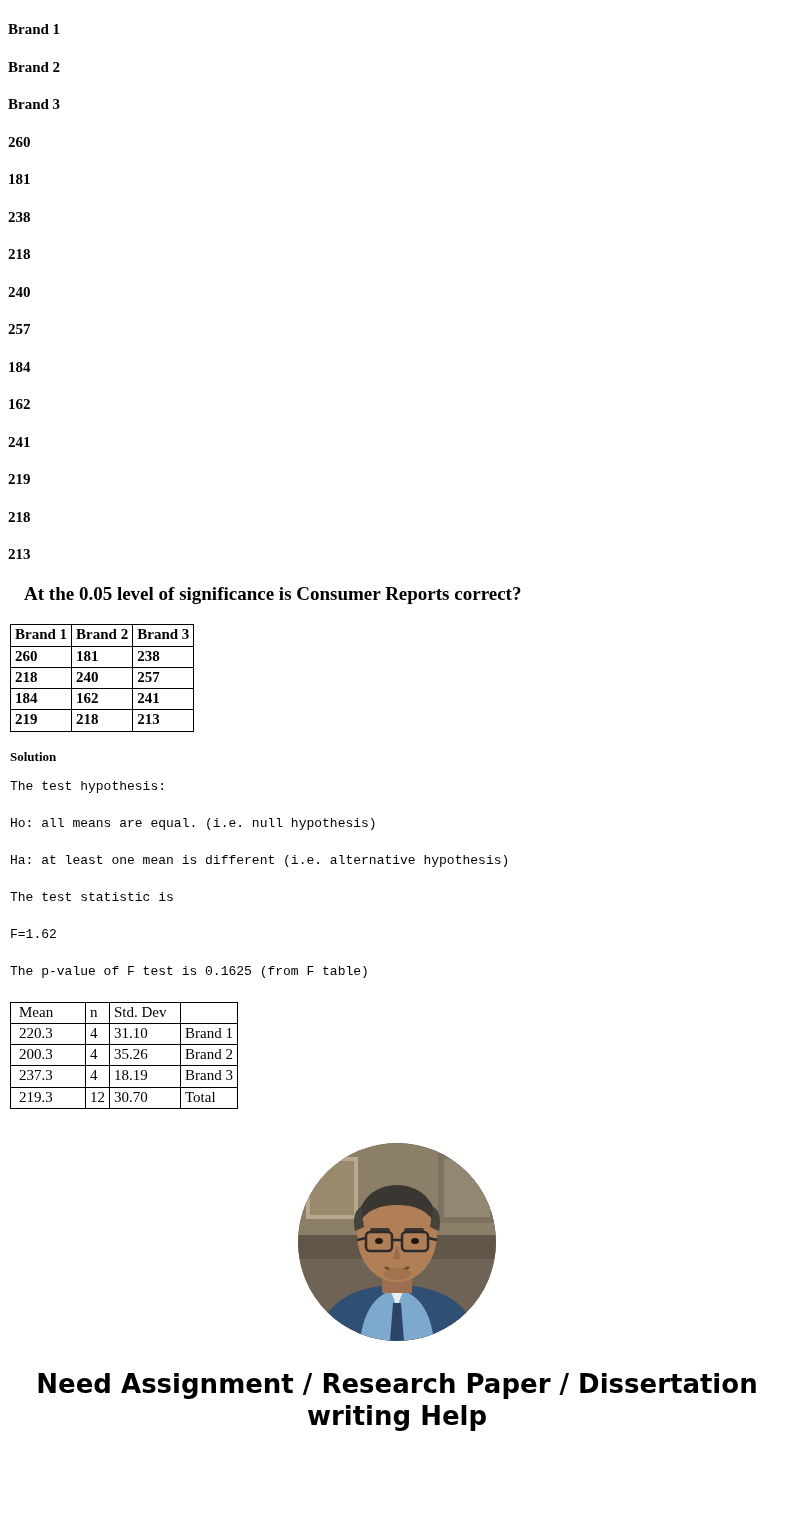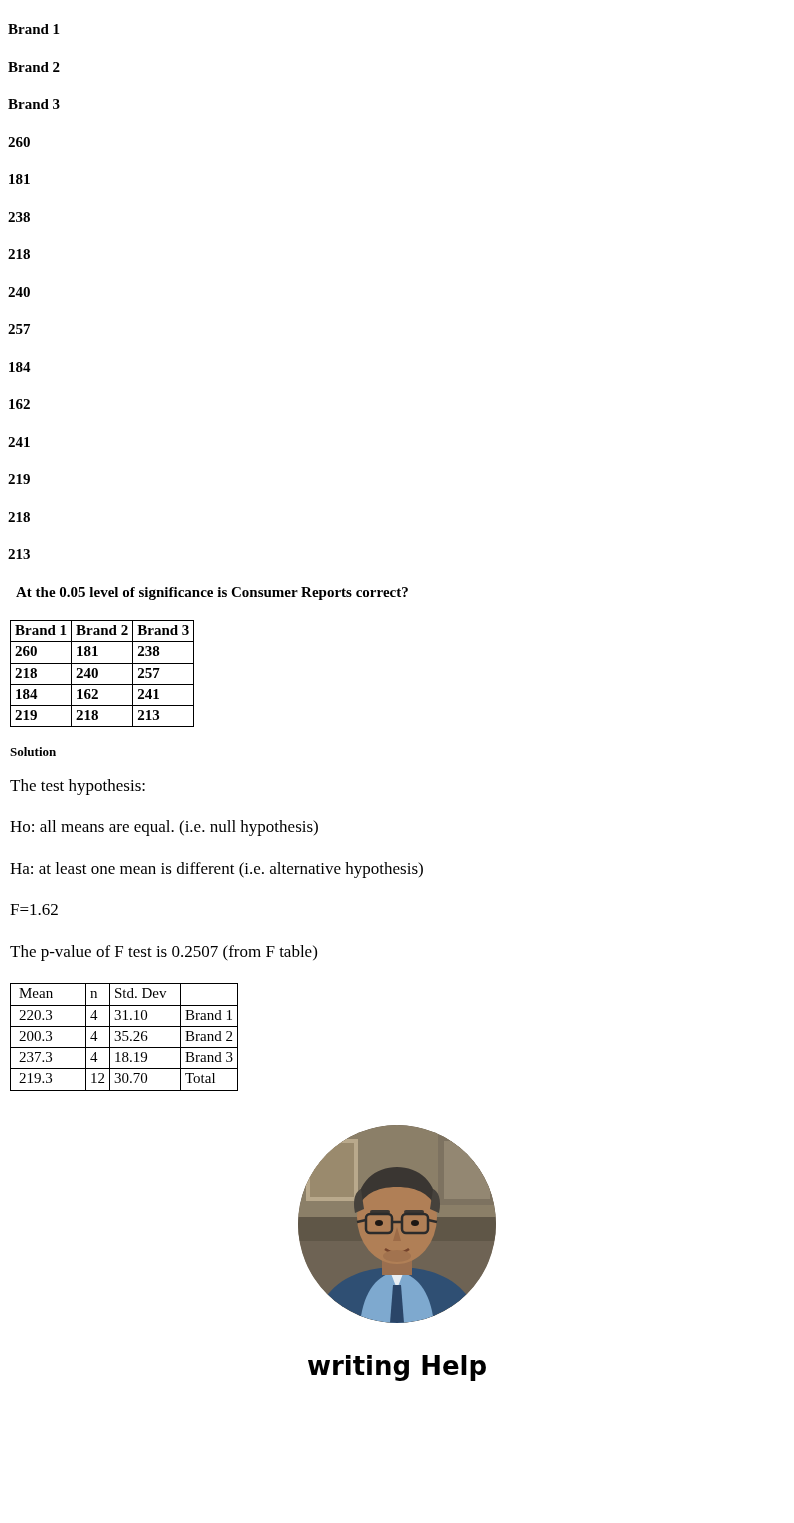--- a/index.html
+++ b/index.html
@@ -23,22 +23,22 @@
     font-weight: bold;
     font-size: 15px;
     margin: 0 0 21px 0;
     line-height: 1.1;
   }
   .bold-line:first-child {
     margin-top: 13px;
   }
   .question-line {
     font-weight: bold;
-    font-size: 15px;
-    margin: 0 0 20px 8px;
+    font-size: 19px;
+    margin: 0 0 20px 16px;
     line-height: 1.1;
   }
   table.data-table {
     border-collapse: collapse;
     margin: 0 0 18px 2px;
     font-size: 15px;
     font-weight: bold;
   }
   table.data-table td, table.data-table th {
     border: 1px solid #000;
@@ -47,23 +47,24 @@
     font-weight: bold;
     line-height: 1.15;
   }
   h2.solution {
     font-size: 13px;
     font-weight: bold;
     margin: 16px 0 16px 2px;
     line-height: 1.1;
   }
   p.body-text {
-    font-size: 17px;
+    font-size: 13px;
     margin: 0 0 22px 2px;
     line-height: 1.15;
+    font-family: Liberation Mono, monospace;
   }
   p.body-text b {
     font-weight: bold;
   }
   table.stats-table {
     border-collapse: collapse;
     margin: 0 0 0 2px;
     font-size: 15px;
   }
   table.stats-table td {
@@ -160,22 +161,23 @@
         <td>213</td>
       </tr>
     </tbody>
   </table>
 
   <h2 class="solution">Solution</h2>
 
   <p class="body-text">The test hypothesis:</p>
   <p class="body-text">Ho: all means are equal. (i.e. null hypothesis)</p>
   <p class="body-text">Ha: at least one mean is different (i.e. alternative hypothesis)</p>
+  <p class="body-text">The test statistic is</p>
   <p class="body-text">F=1.62</p>
-  <p class="body-text">The p-value of F test is 0.2507 (from F table)</p>
+  <p class="body-text">The p-value of F test is 0.1625 (from F table)</p>
 
 
   <table class="stats-table">
     <tbody>
       <tr>
         <td class="col-mean">Mean</td>
         <td class="col-n">n</td>
         <td class="col-sd">Std. Dev</td>
         <td class="col-label"></td>
       </tr>
@@ -252,17 +254,18 @@
 
           <path d="M87 124 C 94 129, 104 129, 111 124" fill="none" stroke="#74432c" stroke-width="2.5"></path>
 
           <ellipse cx="99" cy="131" rx="14" ry="6" fill="#a2734f"></ellipse>
         </g>
       </svg>
     </div>
   </div>
 
   <div class="promo">
+    <div class="line1">Need Assignment / Research Paper / Dissertation</div>
     <div class="line2">writing Help</div>
 
   </div>
 
 </div>
 
 </body></html>

